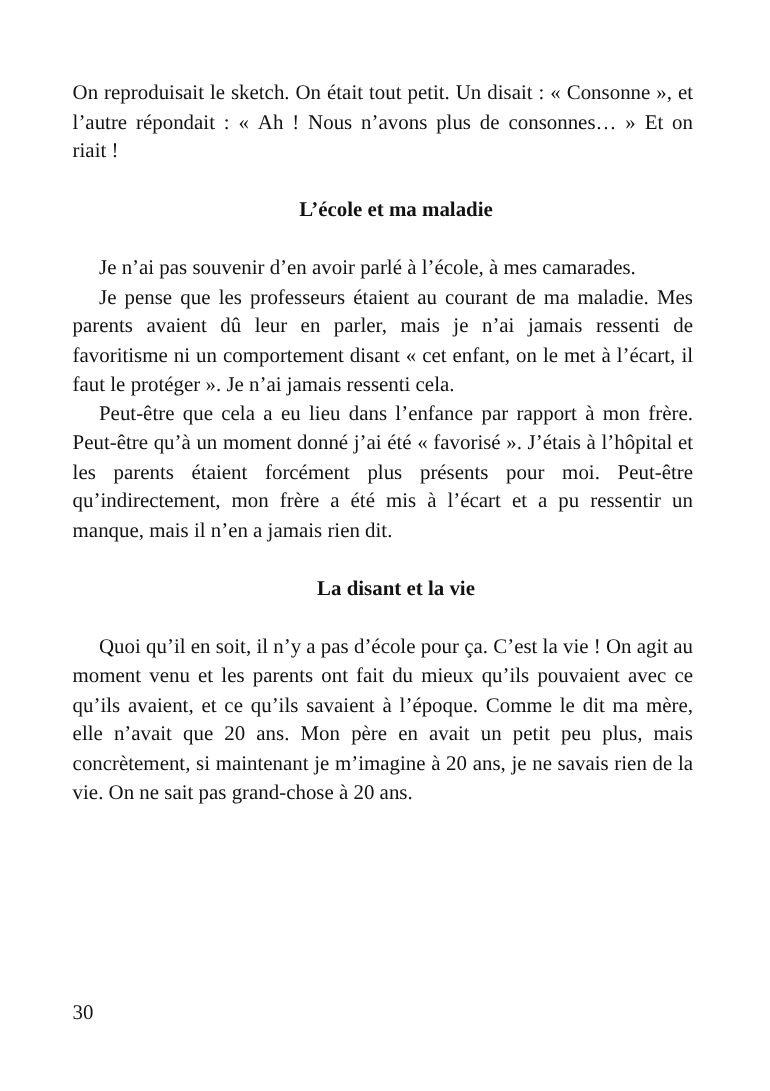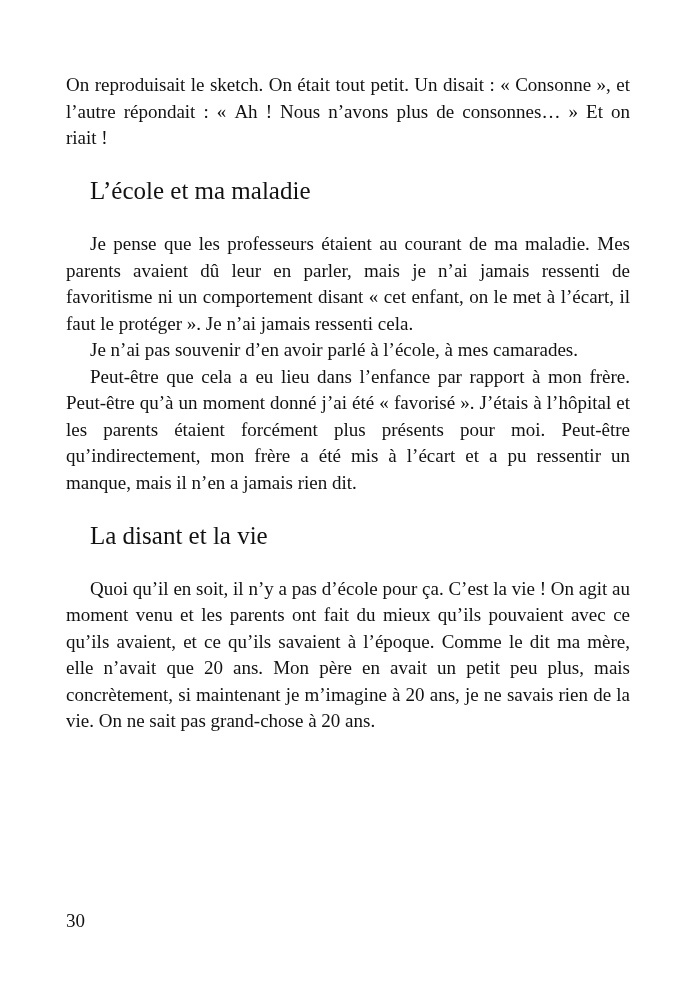--- a/index.html
+++ b/index.html
@@ -29,49 +29,49 @@
     text-align: justify;
   }
   .para {
     margin: 0;
     text-indent: 24px;
   }
   .para.first {
     text-indent: 0;
   }
   .heading {
-    font-size: 25px;
+    font-size: 19px;
     line-height: 26.5px;
-    font-weight: normal;
+    font-weight: bold;
     margin: 26.5px 0 26.5px 0;
     text-indent: 24px;
-    text-align: left;
+    text-align: center;
   }
   .page-number {
     position: absolute;
     left: 66px;
     top: 908px;
     font-size: 19px;
     line-height: 26.5px;
   }
 </style>
 </head>
 <body>
 
 <div class="book-page">
 
   <main class="text-block">
     <p class="para first">On reproduisait le sketch. On était tout petit. Un disait&nbsp;: «&nbsp;Consonne&nbsp;», et l’autre répondait&nbsp;: «&nbsp;Ah&nbsp;! Nous n’avons plus de consonnes…&nbsp;» Et on riait&nbsp;!</p>
 
 
     <h2 class="heading">L’école et ma maladie</h2>
 
+    <p class="para">Je n’ai pas souvenir d’en avoir parlé à l’école, à mes camarades.</p>
+
     <p class="para">Je pense que les professeurs étaient au courant de ma maladie. Mes parents avaient dû leur en parler, mais je n’ai jamais ressenti de favoritisme ni un comportement disant «&nbsp;cet enfant, on le met à l’écart, il faut le protéger&nbsp;». Je n’ai jamais ressenti cela.</p>
-
-    <p class="para">Je n’ai pas souvenir d’en avoir parlé à l’école, à mes camarades.</p>
 
     <p class="para">Peut-être que cela a eu lieu dans l’enfance par rapport à mon frère. Peut-être qu’à un moment donné j’ai été «&nbsp;favorisé&nbsp;». J’étais à l’hôpital et les parents étaient forcément plus présents pour moi. Peut-être qu’indirectement, mon frère a été mis à l’écart et a pu ressentir un manque, mais il n’en a jamais rien dit.</p>
 
     <h2 class="heading">La disant et la vie</h2>
 
     <p class="para">Quoi qu’il en soit, il n’y a pas d’école pour ça. C’est la vie&nbsp;! On agit au moment venu et les parents ont fait du mieux qu’ils pouvaient avec ce qu’ils avaient, et ce qu’ils savaient à l’époque. Comme le dit ma mère, elle n’avait que 20&nbsp;ans. Mon père en avait un petit peu plus, mais concrètement, si maintenant je m’imagine à 20&nbsp;ans, je ne savais rien de la vie. On ne sait pas grand-chose à 20&nbsp;ans.</p>
   </main>
 
   <div class="page-number">30</div>
 

